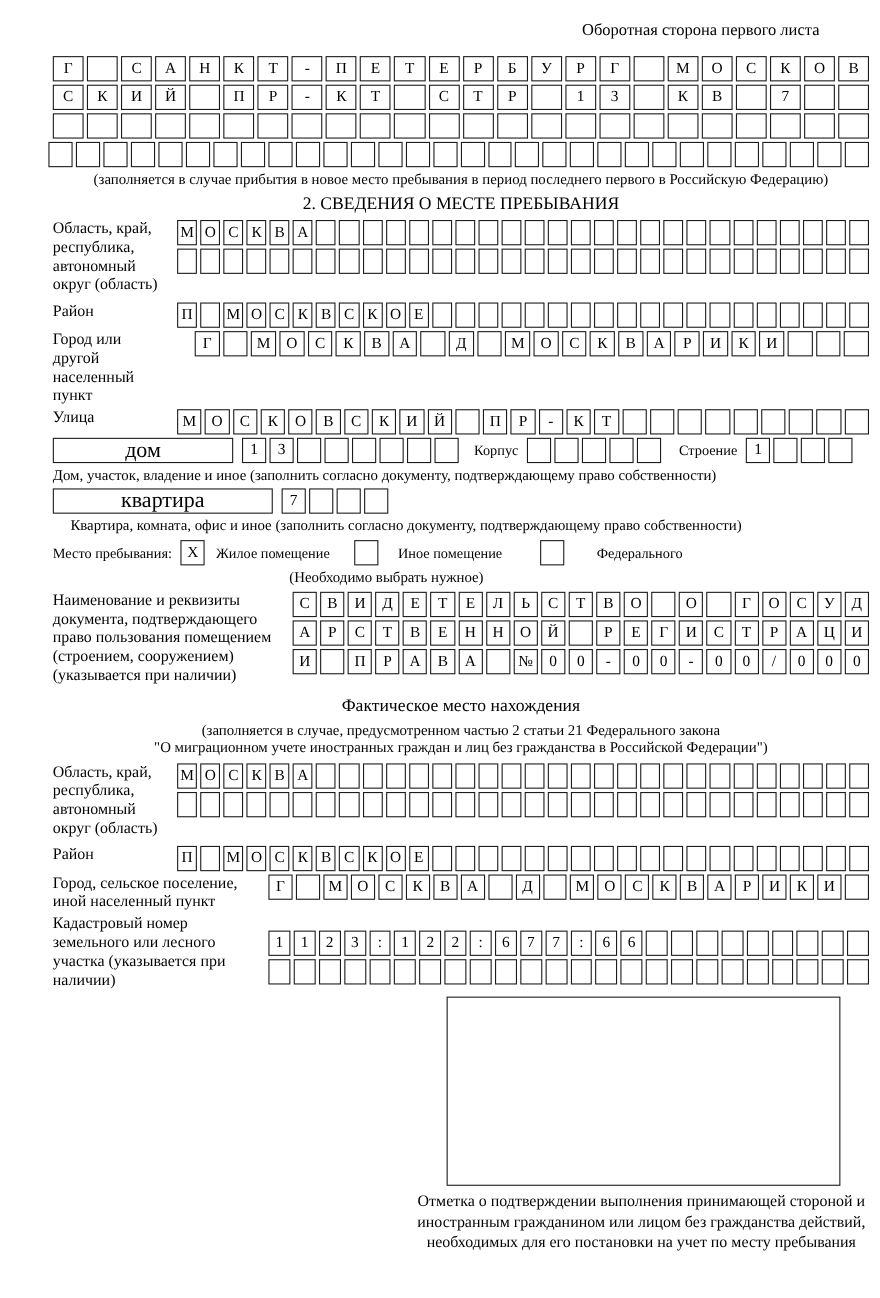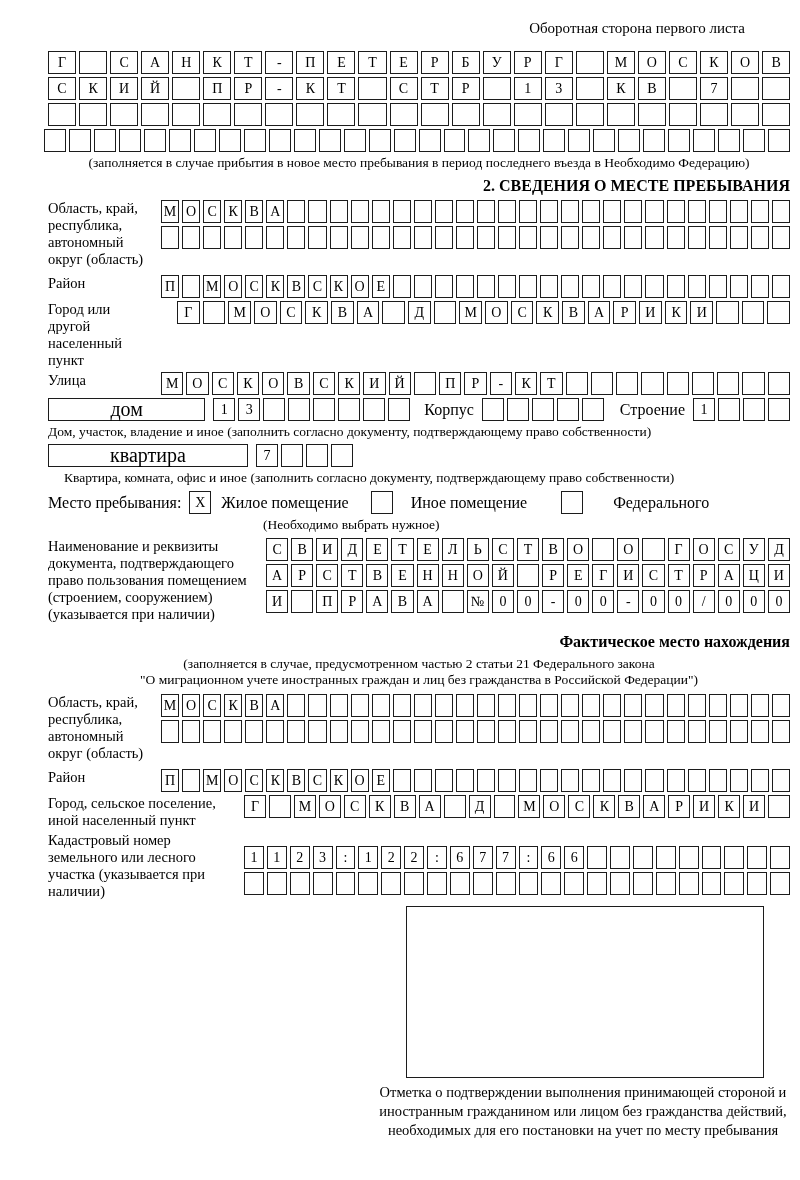--- a/index.html
+++ b/index.html
@@ -16,22 +16,22 @@
   .cells .cell{flex:1 1 0;min-width:0;}
   .cell{height:21px;border:1.6px solid #1c1c1c;display:flex;align-items:center;justify-content:center;
         font-size:14px;box-sizing:content-box;background:#fff;}
   .stack{display:flex;flex-direction:column;gap:3px;flex:1 1 auto;min-width:0;}
   .fixedcells{display:flex;gap:3px;}
   .fixedcells .cell{flex:0 0 20px;}
   .widebox{border:1.6px solid #1c1c1c;height:21px;display:flex;align-items:center;justify-content:center;
            font-size:20px;box-sizing:content-box;text-align:right;}
   .note{font-size:13.5px;line-height:16px;}
   .note-center{text-align:center;}
-  .sec-title{text-align:right;font-weight:bold;font-size:16px;margin:6px 0 5px 0;}
-  .inline-lbl{font-size:16px;white-space:nowrap;}
+  .sec-title{text-align:center;font-weight:normal;font-size:16px;margin:6px 0 5px 0;}
+  .inline-lbl{font-size:13px;white-space:nowrap;}
   .stamp-box{width:356px;height:170px;border:1.6px solid #1c1c1c;margin-left:358px;margin-top:6px;}
   .stamp-caption{width:470px;margin-left:300px;text-align:center;font-size:14.5px;line-height:19px;margin-top:5px;}
   .mb6{margin-bottom:6px;}
   .gap-sm{height:4px;}
 </style>
 </head>
 <body>
 
 <div class="page">
 
@@ -144,21 +144,21 @@
       <span class="cell"></span>
       <span class="cell"></span>
       <span class="cell"></span>
       <span class="cell"></span>
       <span class="cell"></span>
       <span class="cell"></span>
       <span class="cell"></span>
       <span class="cell"></span>
       <span class="cell"></span>
     </div>
-  <div class="note note-center" style="margin-top:3px;">(заполняется в случае прибытия в новое место пребывания в период последнего въезда в Необходимо Федерацию)</div>
+  <div class="note note-center" style="margin-top:3px;">(заполняется в случае прибытия в новое место пребывания в период последнего первого в Российскую Федерацию)</div>
 
   <div class="sec-title">2. СВЕДЕНИЯ О МЕСТЕ ПРЕБЫВАНИЯ</div>
 
   <div class="formrow">
     <div class="lbl lbl-w113">Область, край, республика, автономный округ (область)</div>
     <div class="stack">
       <div class="cells">
           <span class="cell">М</span>
           <span class="cell">О</span>
           <span class="cell">С</span>

